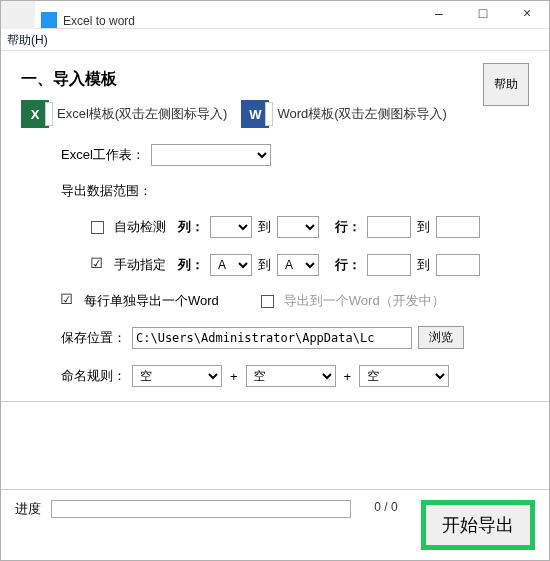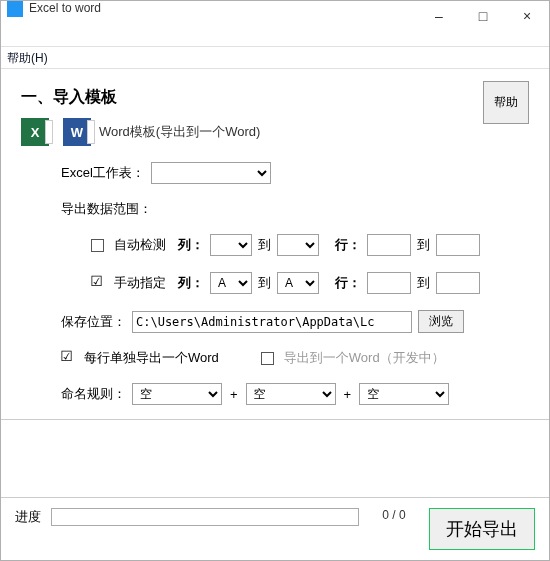--- a/index.html
+++ b/index.html
@@ -7,26 +7,27 @@
     font-family: "Microsoft YaHei", "SimSun", sans-serif;
     font-size: 13px;
     background: #f0f0f0;
     width: 550px;
     height: 561px;
     border: 1px solid #b0b0b0;
     display: flex;
     flex-direction: column;
   }
   .titlebar {
-    height: 46px;
-    background: #fff;
-    display: flex;
-    align-items: flex-start;
+    height: 28px;
+    background: #fff;
+    display: flex;
+    align-items: flex-end;
     border-bottom: 1px solid #e0e0e0;
     font-size: 12px;
+    margin-left: 34px;
   }
   .titlebar .app-icon {
     width: 16px; height: 16px;
     background: #2196f3;
     margin: 0 6px;
   }
   .titlebar .title { flex: 1; color: #333; }
   .titlebar .win-btn {
     width: 44px; height: 30px;
     text-align: center; line-height: 30px;
@@ -138,21 +139,21 @@
     background: #fff;
   }
   .progress-track {
     flex: 1;
     height: 18px;
     border: 1px solid #aaa;
     background: #fff;
   }
   .progress-text { font-size: 12px; color: #333; width: 50px; text-align:center;}
   .start-btn {
-    border: 1px solid #22c55e;
+    border: 5px solid #22c55e;
     background: #efefef;
     font-size: 18px;
     padding: 8px 16px;
   }
   .plus { padding: 0 2px; }
   hr.sep { border: none; border-top: 1px solid #ccc; margin: 14px -20px 0 -20px; }
 </style>
 </head>
 <body>
 
@@ -170,24 +171,25 @@
 
 <div class="content">
 
   <div class="section-title">一、导入模板</div>
   <button class="help-btn">帮助</button>
 
   <div class="template-row">
     <div class="excel-icon">
         <span>X</span>
       </div>
+    <span>Excel模板(双击左侧图标导入)</span>
     <div class="word-icon" style="margin-left:6px;">
         <span>W</span>
       </div>
-    <span>Word模板(导出到一个Word)</span>
+    <span>Word模板(双击左侧图标导入)</span>
   </div>
 
 
   <div class="row">
     <span>Excel工作表：</span>
     <select class="wide"></select>
   </div>
 
   <div class="row">
     <span>导出数据范围：</span>
@@ -214,31 +216,31 @@
     <span>到</span>
     <select class="small"><option>A</option></select>
     <span style="margin-left:10px;font-weight:bold">行：</span>
     <input type="text" class="small" style="">
     <span>到</span>
     <input type="text" class="small" style="">
   </div>
 
 
   <div class="row">
-    <span>保存位置：</span>
-    <input type="text" class="path" value="C:\Users\Administrator\AppData\Lc" style="">
-    <button class="btn">浏览</button>
-  </div>
-
-  <div class="row">
     <span class="checkbox checked"></span>
     <span>每行单独导出一个Word</span>
     <span style="width:30px;"></span>
     <span class="checkbox disabled"></span>
     <span class="disabled">导出到一个Word（开发中）</span>
+  </div>
+
+  <div class="row">
+    <span>保存位置：</span>
+    <input type="text" class="path" value="C:\Users\Administrator\AppData\Lc" style="">
+    <button class="btn">浏览</button>
   </div>
 
   <div class="row">
     <span>命名规则：</span>
     <select style="width:90px"><option>空</option></select>
     <span class="plus">+</span>
     <select style="width:90px"><option>空</option></select>
     <span class="plus">+</span>
     <select style="width:90px"><option>空</option></select>
   </div>

